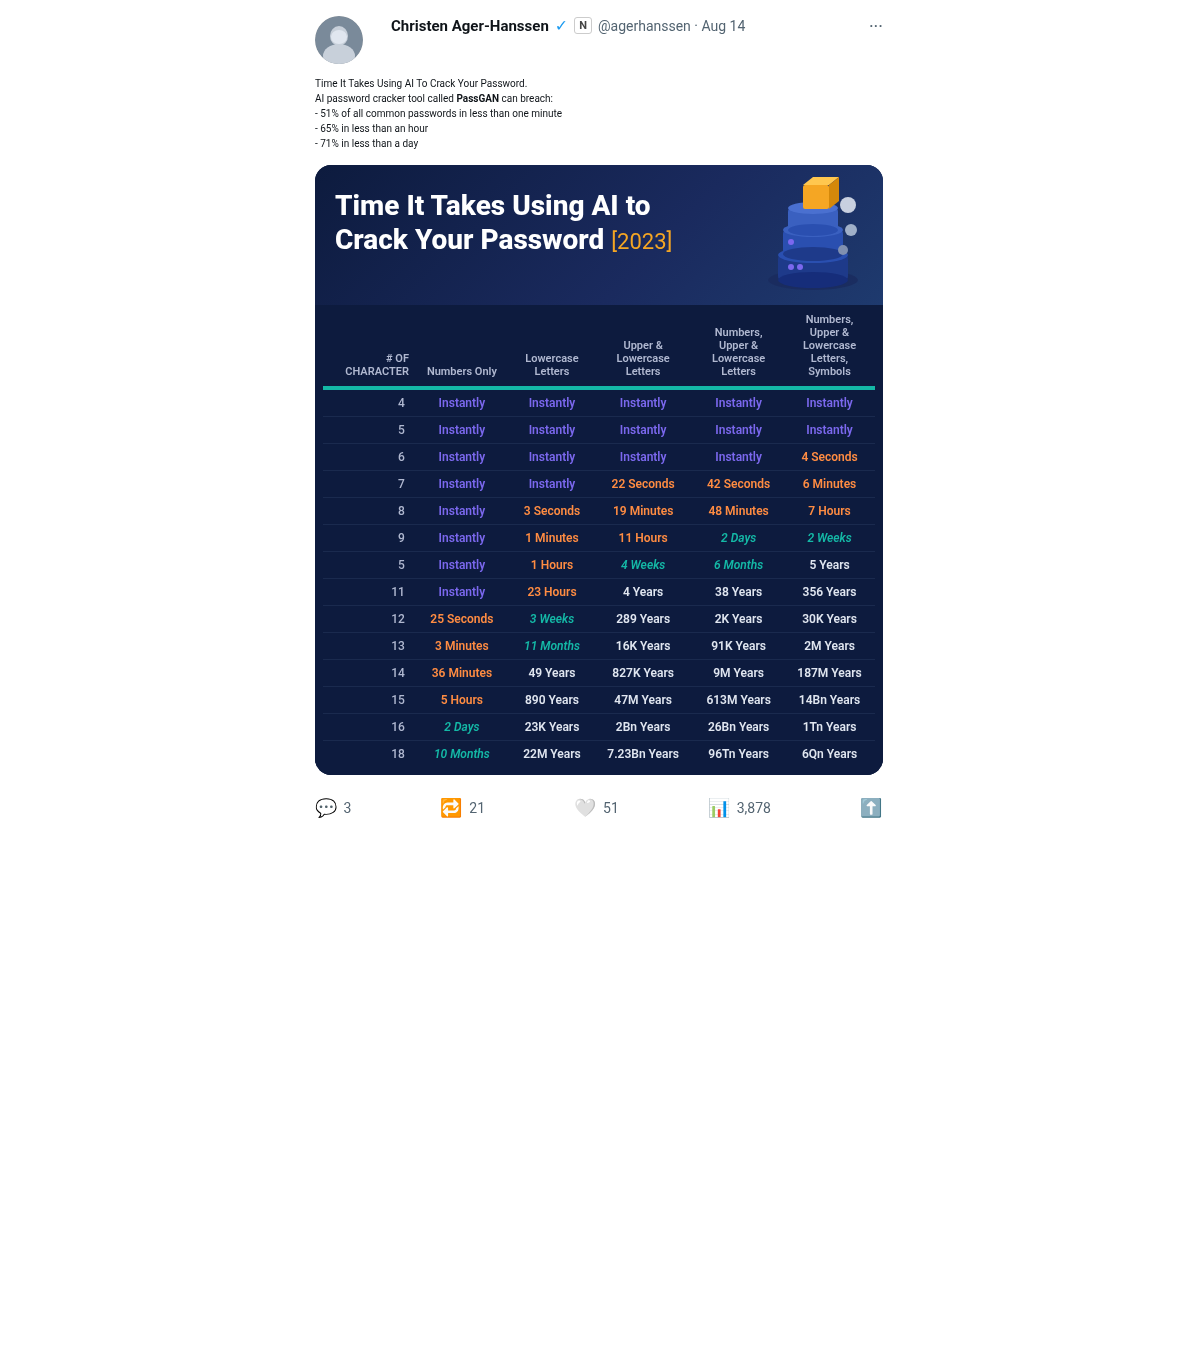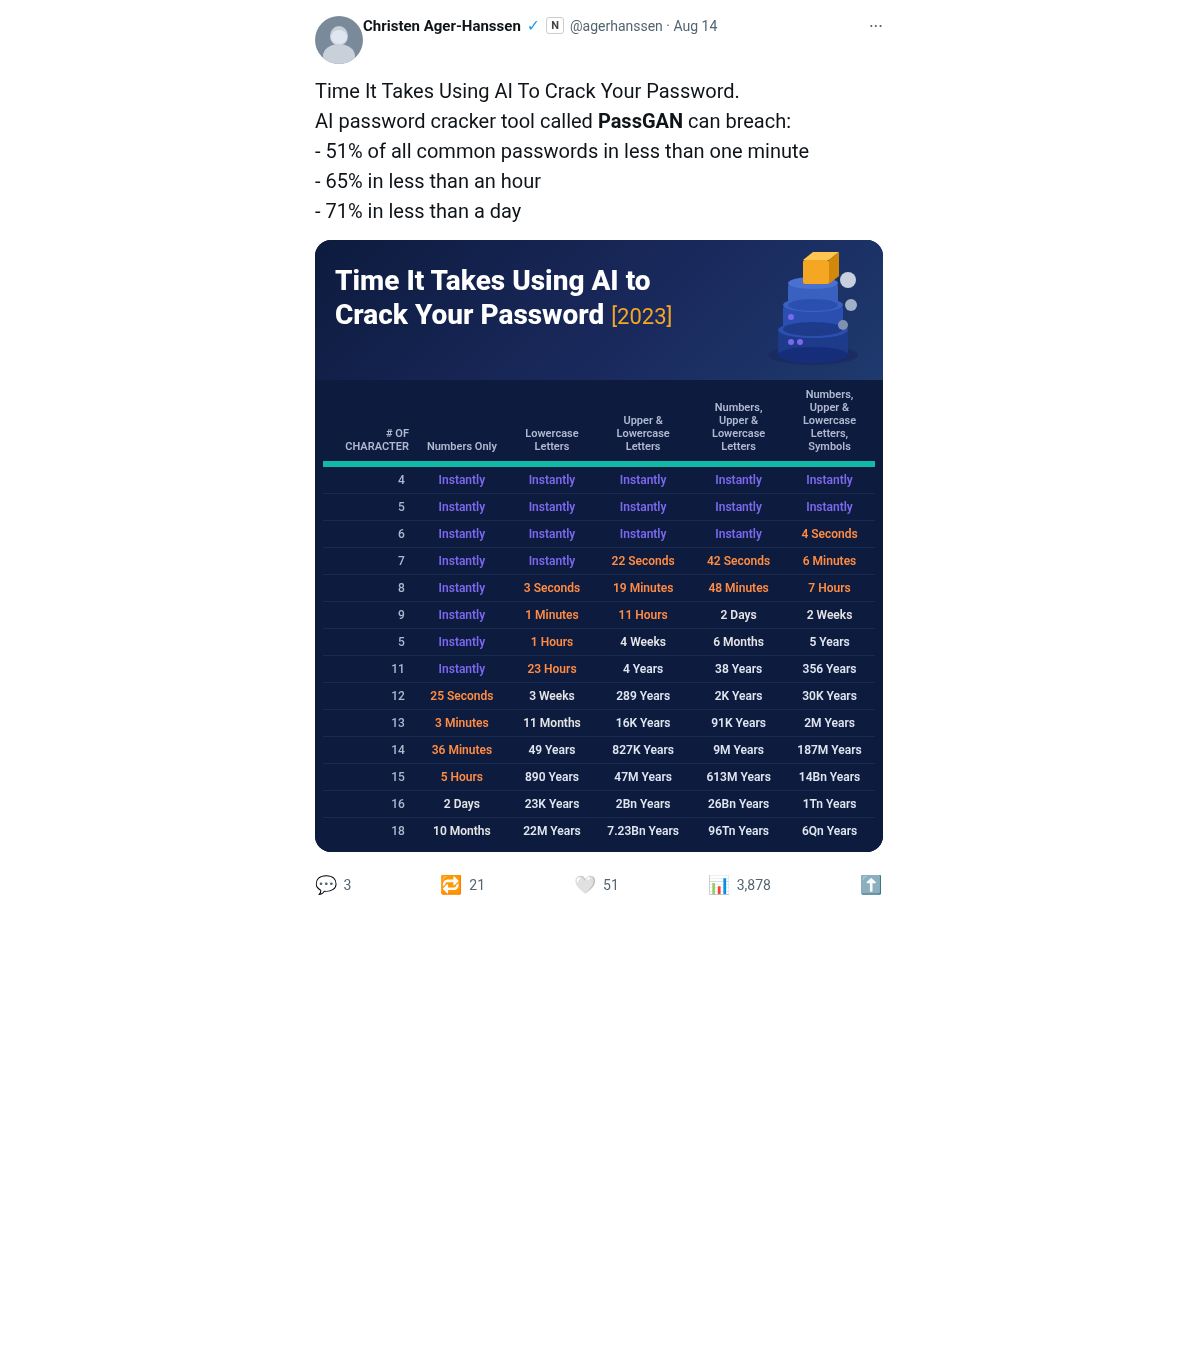--- a/index.html
+++ b/index.html
@@ -6,21 +6,21 @@
     body {
       font-family: -apple-system, BlinkMacSystemFont, "Segoe UI", Roboto, Helvetica, Arial, sans-serif;
       background: #fff;
       max-width: 600px;
       margin: 0 auto;
       padding: 16px;
     }
     .tweet-header {
       display: flex;
       align-items: flex-start;
-      gap: 0;
+      gap: 28px;
       margin-bottom: 12px;
     }
     .avatar {
       width: 48px;
       height: 48px;
       border-radius: 50%;
       background: #c0c0c0;
       flex-shrink: 0;
       overflow: hidden;
       display: flex;
@@ -58,21 +58,21 @@
       font-size: 14px;
       text-align: right;
     }
     .more-btn {
       color: #536471;
       font-size: 18px;
       cursor: pointer;
       margin-left: auto;
     }
     .tweet-text {
-      font-size: 20px;
+      font-size: 10px;
       line-height: 1.5;
       color: #0f1419;
       margin-bottom: 14px;
     }
     .tweet-text strong { font-weight: 700; }
     .infographic {
       border-radius: 16px;
       overflow: hidden;
       background: #0d1b3e;
       margin-bottom: 14px;
@@ -111,21 +111,21 @@
       border-collapse: collapse;
       font-size: 12px;
     }
     thead th {
       color: #b0b8d0;
       font-weight: 600;
       font-size: 11px;
       text-align: center;
       padding: 8px 4px;
       vertical-align: bottom;
-      border-bottom: 6px solid #14b8a6;
+      border-bottom: 4px solid #14b8a6;
     }
     thead th:first-child {
       text-align: right;
     }
     tbody tr {
       border-bottom: 1px solid #1a2a4e;
     }
     tbody tr:last-child { border-bottom: none; }
     tbody td {
       text-align: center;
@@ -134,21 +134,21 @@
       font-weight: 600;
     }
     tbody td:first-child {
       text-align: right;
       color: #b0b8d0;
       font-weight: 500;
       padding-right: 8px;
     }
     .instant { color: #7b68ee; }
     .orange { color: #ff8c42; }
-    .light-orange { color: #e5e5e5; }
+    .light-orange { color: #14b8a6; font-style: italic; }
     .white-text { color: #e0e6f0; }
     .tweet-actions {
       display: flex;
       align-items: center;
       justify-content: space-between;
       padding: 8px 0 0 0;
       color: #536471;
     }
     .action-item {
       display: flex;

